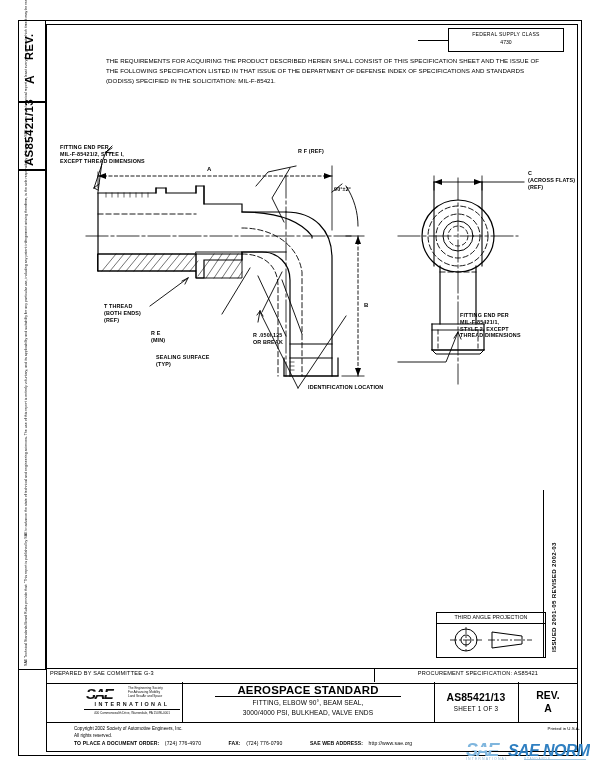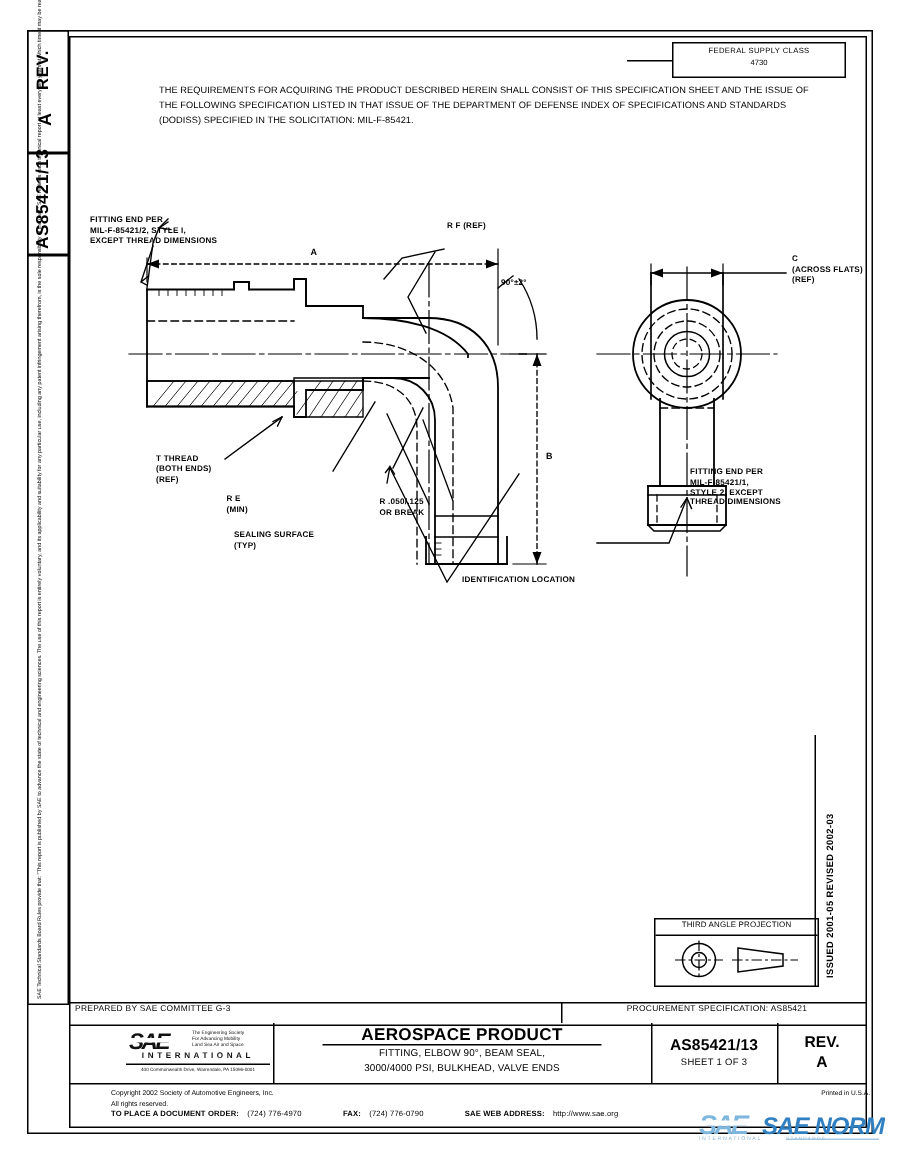--- a/index.html
+++ b/index.html
@@ -346,21 +346,21 @@
   <div class="abs" id="tb-top"></div>
   <div class="abs" id="tb-prepared">PREPARED BY SAE COMMITTEE G-3</div>
   <div class="ln" id="tb-split"></div>
   <div class="abs" id="tb-proc">PROCUREMENT SPECIFICATION: AS85421</div>
 
   <div class="abs" id="tb-main"></div>
   <div class="ln" id="tb-v1"></div>
   <div class="ln" id="tb-v2"></div>
   <div class="ln" id="tb-v3"></div>
 
-  <div class="abs" id="as-title">AEROSPACE PRODUCT</div>
+  <div class="abs" id="as-title">AEROSPACE STANDARD</div>
   <div class="ln" id="as-rule"></div>
   <div class="abs" id="as-sub1">FITTING, ELBOW 90°, BEAM SEAL,</div>
   <div class="abs" id="as-sub2">3000/4000 PSI, BULKHEAD, VALVE ENDS</div>
 
   <div class="abs" id="tb-docno">AS85421/13</div>
   <div class="abs" id="tb-sheet">SHEET 1 OF 3</div>
   <div class="abs" id="tb-revlabel">REV.</div>
   <div class="abs" id="tb-revvalue">A</div>
 
   <div class="abs" id="logo-cell">

